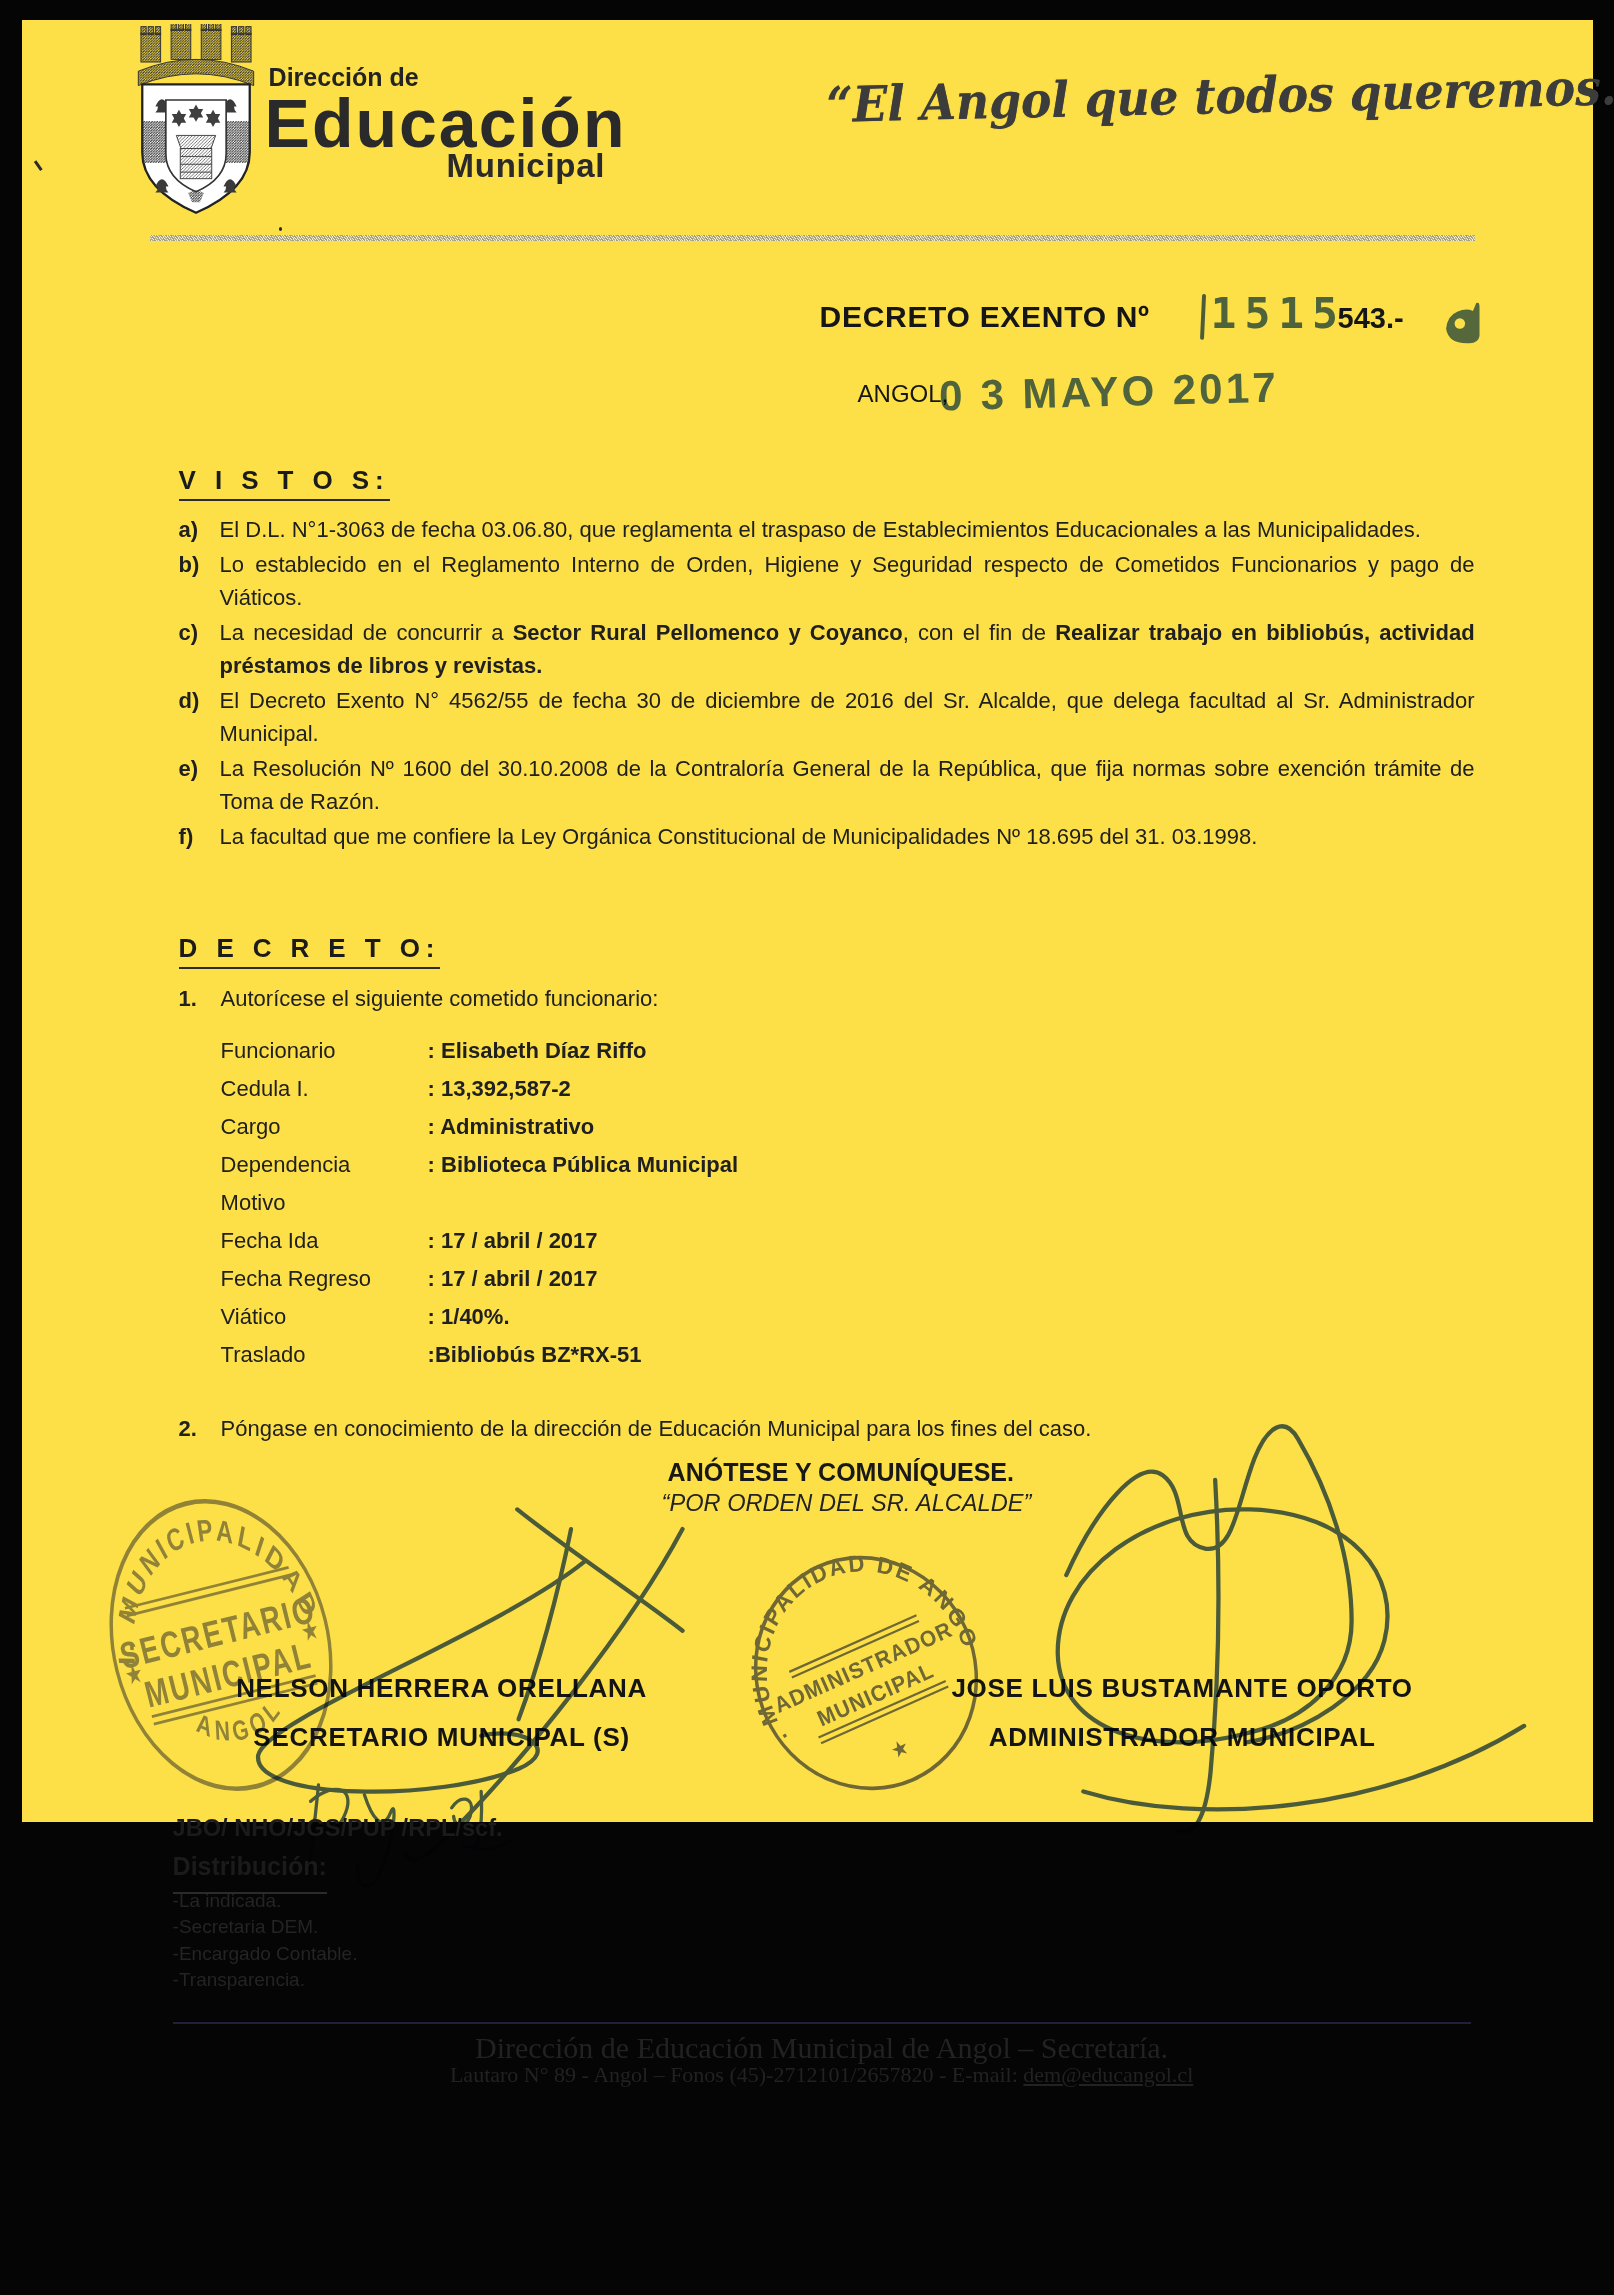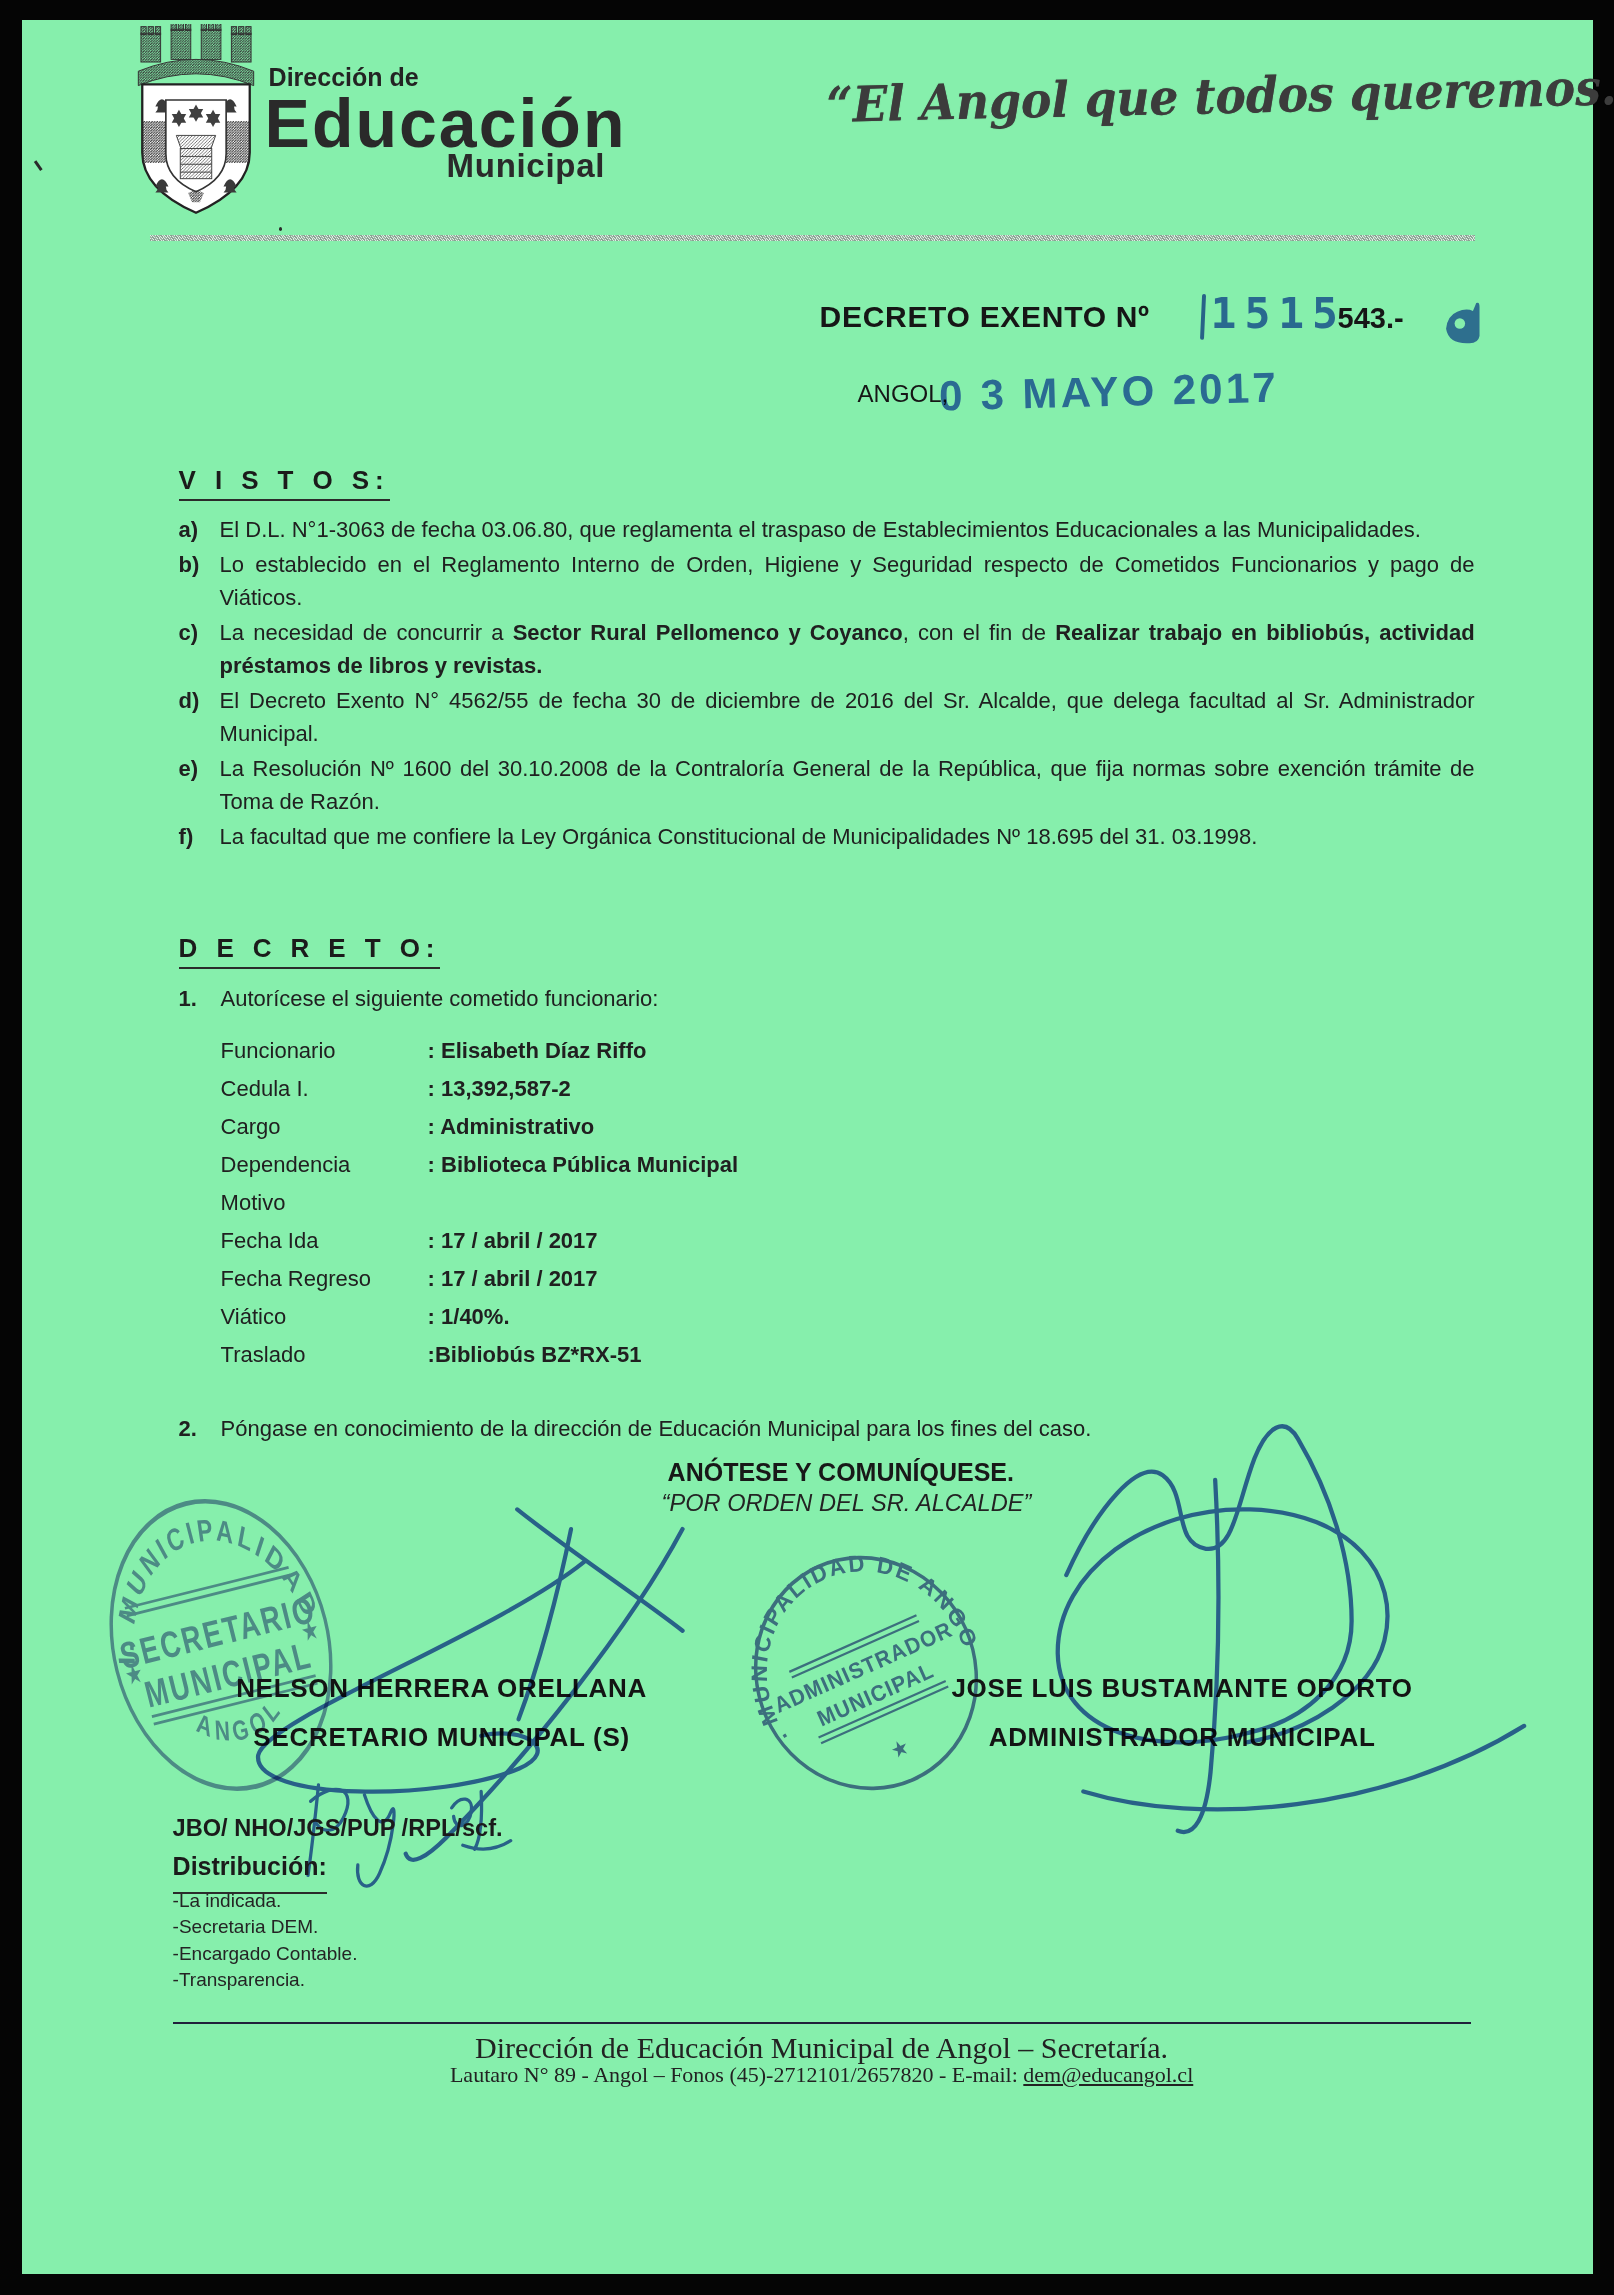--- a/index.html
+++ b/index.html
@@ -1,18 +1,18 @@
 <!DOCTYPE html>
 <html style="font-size:10.5px"><head>
 <meta charset="utf-8">
 <style>
   html,body{margin:0;padding:0;background:#000;}
   .frame{position:relative;width:1615px;height:2295px;background:#050505;overflow:hidden;
          font-family:"Liberation Sans",sans-serif;}
-  .page{position:absolute;left:21.6px;top:19.7px;width:1571px;height:2254px;background:#86efac;}
+  .page{position:absolute;left:21.6px;top:19.7px;width:1571px;height:1802px;background:#fde047;}
   .abs{position:absolute;}
   .b{font-weight:bold;}
 
   
   .brand-top{left:247px;top:43px;font-size:25px;font-weight:bold;color:#232323;}
   .brand-main{left:243px;top:64px;font-size:68px;font-weight:bold;letter-spacing:2px;color:#2a2a2a;}
   .brand-sub{left:425px;top:127px;font-size:33px;font-weight:bold;letter-spacing:0.7px;color:#2a2a2a;}
   .slogan{left:804px;top:56px;width:695px;font-family:"DejaVu Serif",serif;font-style:italic;
           font-weight:bold;font-size:49px;color:#3c3c3c;white-space:nowrap;
           transform:scaleX(.93) rotate(-1.2deg);transform-origin:left top;

